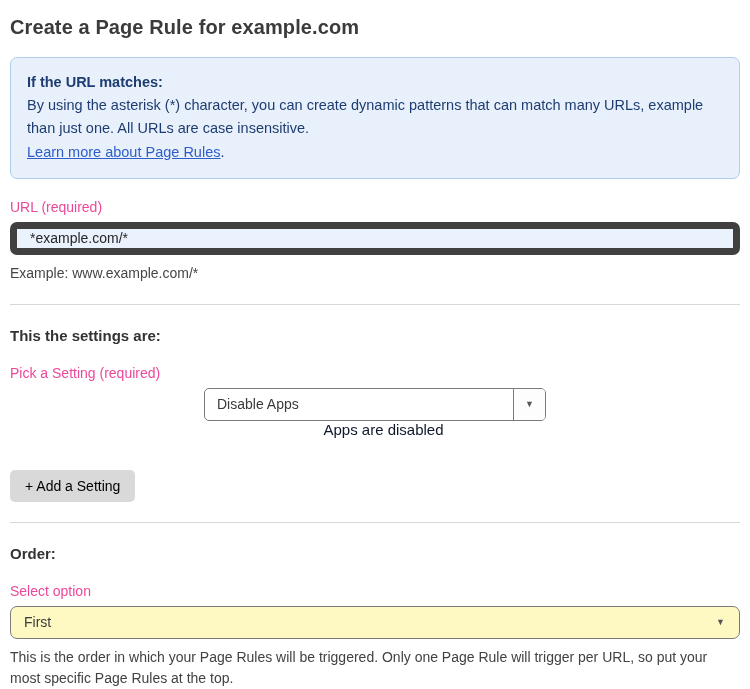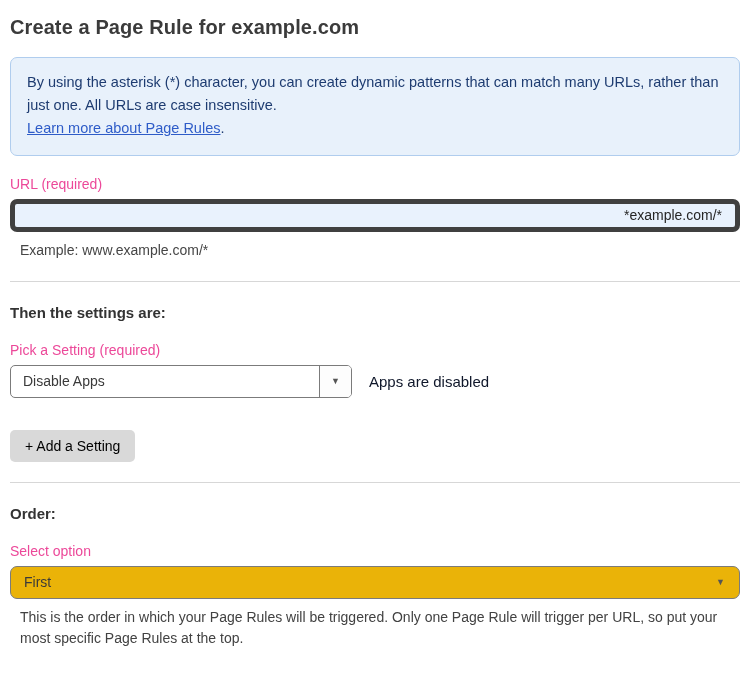--- a/index.html
+++ b/index.html
@@ -36,48 +36,46 @@
   .field-label {
     color: #ec4899;
     font-size: 14px;
     margin-bottom: 7px;
   }
   .url-input {
     display: block;
     width: 100%;
     height: 33px;
     background: #e9f2fd;
-    border: 5px solid #404040;
+    border: 7px solid #404040;
     border-radius: 7px;
     padding: 0 13px;
     font-family: "Liberation Sans", sans-serif;
     font-size: 14px;
     color: #262626;
     outline: none;
-    text-align: right;
   }
   .helper-text {
     color: #464646;
     font-size: 14px;
     margin-top: 8px;
     line-height: 1.5;
-    margin-left: 10px;
   }
   .divider {
     border: none;
     border-top: 1px solid #d7d7d7;
     margin: 20px 0;
   }
   .section-heading {
     font-size: 15px;
     font-weight: bold;
     color: #333333;
     margin: 22px 0 21px 0;
   }
-  .setting-row { display: flex; align-items: center; }
+  .setting-row { display: flex; align-items: center; flex-direction: column; }
   .dropdown {
     display: inline-flex;
     align-items: stretch;
     width: 342px;
     height: 33px;
     border: 1px solid #7b7b7b;
     border-radius: 5px;
     background: #ffffff;
     cursor: pointer;
     overflow: hidden;
@@ -114,51 +112,52 @@
     padding: 8px 15px;
     cursor: pointer;
   }
   .btn-gray { background: #d9d9d9; color: #000000; }
   .add-setting-btn { margin-top: 32px; }
   .select-box {
     width: 100%;
     height: 33px;
     border: 1px solid #7b7b7b;
     border-radius: 7px;
-    background: #eab308;
+    background: #fef9c3;
     display: flex;
     align-items: center;
     justify-content: space-between;
     padding: 0 14px 0 13px;
     cursor: pointer;
     font-size: 14px;
     color: #3a3a3a;
     gap: 15px;
   }
   .order-helper { margin-top: 8px; color: #424242; }
 </style>
 </head>
 <body>
 
 
 
 <h1 class="page-title">Create a Page Rule for example.com</h1>
 
 <div class="info-box">
-  <div>By using the asterisk (*) character, you can create dynamic patterns that can match many URLs, rather than just one. All URLs are case insensitive.</div>
+  <div class="info-heading">If the URL matches:</div>
+  <div>By using the asterisk (*) character, you can create dynamic patterns that can match many URLs, example than just one. All URLs are case insensitive.</div>
   <div><a class="info-link">Learn more about Page Rules</a><span>.</span></div>
 </div>
 
 <div class="field-label">URL (required)</div>
 <input class="url-input" type="text" value="*example.com/*" style="">
 <div class="helper-text">Example: www.example.com/*</div>
 
 <hr class="divider">
 
-<div class="section-heading">Then the settings are:</div>
+<div class="section-heading">This the settings are:</div>
 
 <div class="field-label">Pick a Setting (required)</div>
 <div class="setting-row">
   <div class="dropdown">
     <div class="dropdown-value">Disable Apps</div>
     <div class="dropdown-arrow-btn">
       <span class="arrow-glyph">▼</span>
     </div>
   </div>
   <div class="setting-status">Apps are disabled</div>

